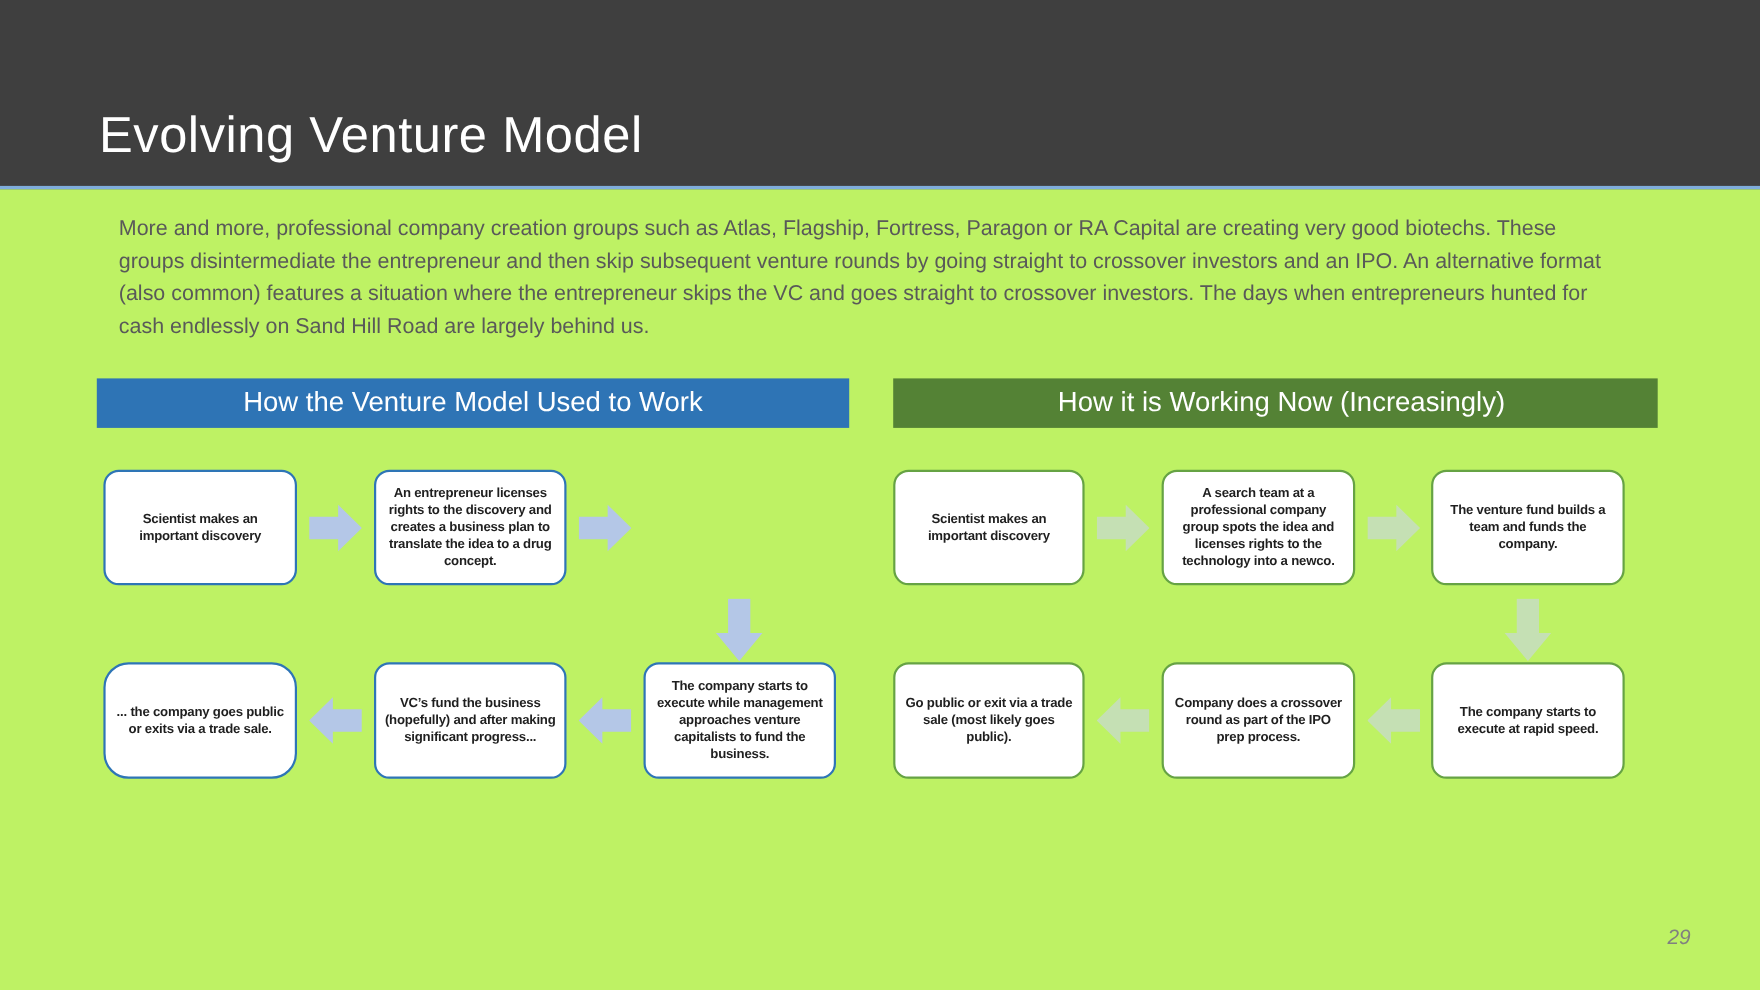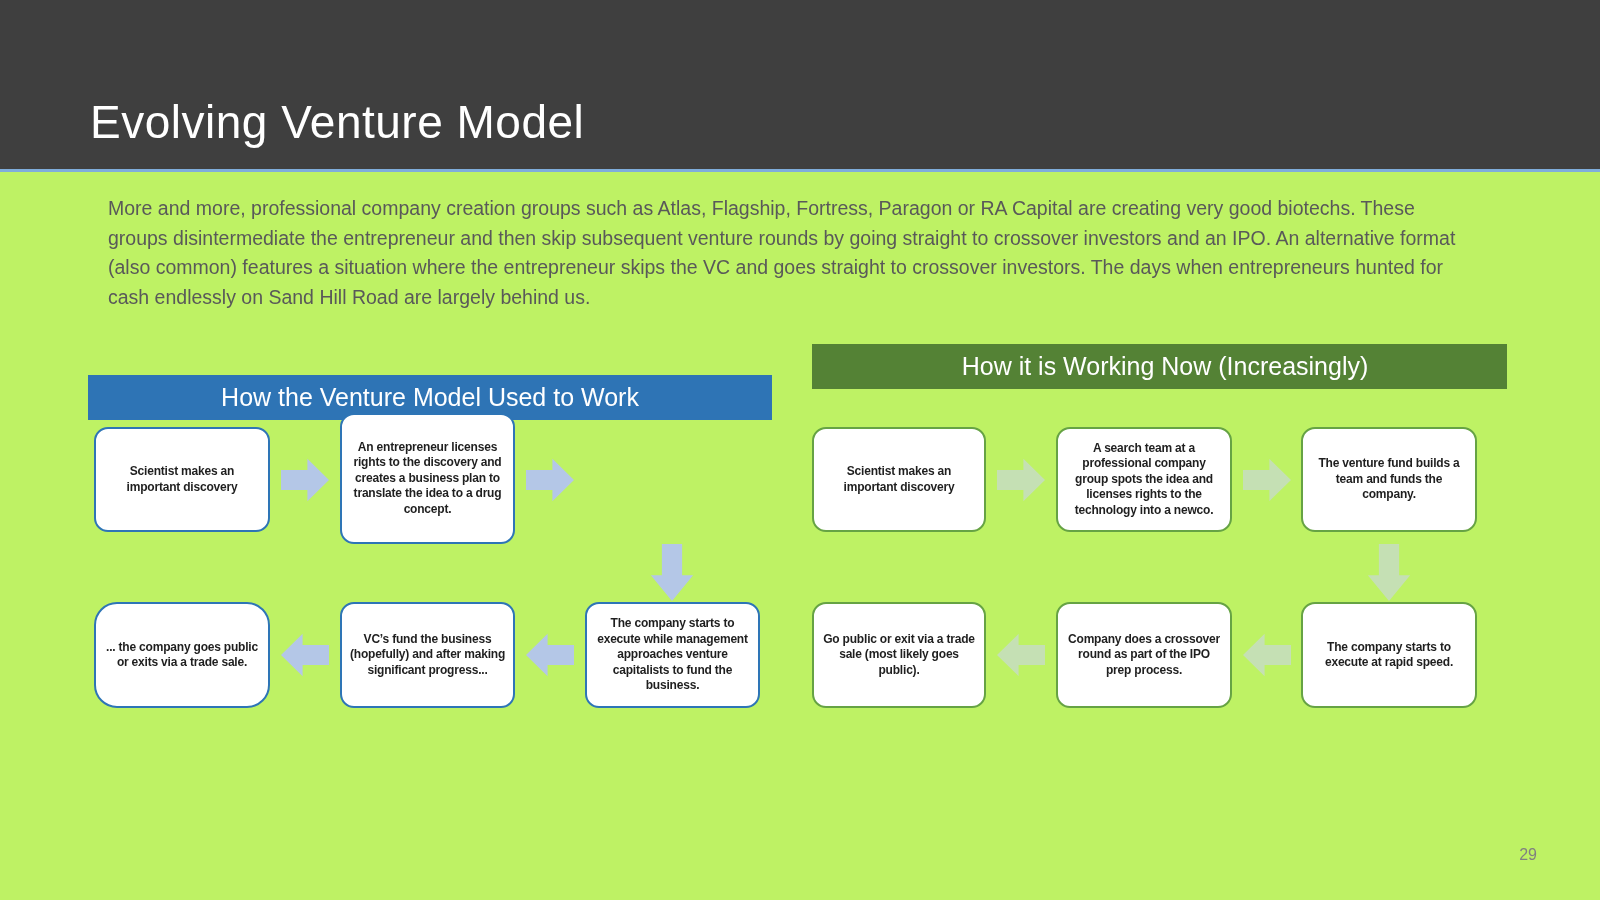--- a/index.html
+++ b/index.html
@@ -11,42 +11,42 @@
             background:#3F3F3F; border-bottom:3px solid #7FADDB; }
   .title { position:absolute; left:90px; bottom:20px; color:#ffffff;
            font-size:46px; font-weight:300; letter-spacing:0.5px; }
 
   .intro { position:absolute; left:95px; top:194px; width:1352px;
            font-size:19.5px; line-height:29.5px; color:#595959;margin-left:13px; }
 
   .banner { position:absolute; top:344px; height:45px; color:#ffffff;
             font-size:25px; font-weight:400; display:flex; align-items:center;
             justify-content:center; }
-  .banner.blue  { left:88px;  width:684px; background:#2E74B5;margin-top:31px; }
+  .banner.blue  { left:88px;  width:684px; background:#2E74B5; }
   .banner.green { left:812px; width:695px; background:#548235;padding-left:11px; }
 
   .fbox { position:absolute; background:#ffffff; border-radius:14px;
           display:flex; align-items:center; justify-content:center;
           text-align:center; font-weight:bold; font-size:12px;
           line-height:15.5px; color:#1f1f1f; padding:5px 7px;
           letter-spacing:-0.2px; }
   .fbox.blue  { border:2.5px solid #2E75B6; }
   .fbox.green { border:2.5px solid #66A344; }
 
   .arrow { position:absolute; }
   .arrow.blue  { background:#B4C7E7; }
   .arrow.green { background:#C5E0B4; }
   .arrow.right { clip-path: polygon(0 28%, 55% 28%, 55% 4%, 100% 50%, 55% 96%, 55% 72%, 0 72%); }
   .arrow.left  { clip-path: polygon(100% 28%, 45% 28%, 45% 4%, 0 50%, 45% 96%, 45% 72%, 100% 72%); }
   .arrow.down  { clip-path: polygon(28% 0, 72% 0, 72% 55%, 96% 55%, 50% 100%, 4% 55%, 28% 55%); }
 
   
   .ob1 { left:94px;  top:427px; width:176px; height:105px; }
   .oa1 { left:281px; top:457px; width:48px;  height:46px; }
-  .ob2 { left:340px; top:413px; width:175px; height:131px; }
+  .ob2 { left:340px; top:427px; width:175px; height:105px; }
   .oa2 { left:526px; top:457px; width:48px;  height:46px; }
   .ob3 { left:585px; top:427px; width:175px; height:105px; }
   .oad { left:649px; top:544px; width:46px;  height:57px; }
   .ob4 { left:585px; top:602px; width:175px; height:106px; }
   .oa3 { left:526px; top:632px; width:48px;  height:46px; }
   .ob5 { left:340px; top:602px; width:175px; height:106px; }
   .oa4 { left:281px; top:632px; width:48px;  height:46px; }
   .ob6 { left:94px;  top:602px; width:176px; height:106px;border-radius:23px; }
 
   
@@ -55,21 +55,21 @@
   .nb2 { left:1056px; top:427px; width:176px; height:105px; }
   .na2 { left:1243px; top:457px; width:48px;  height:46px; }
   .nb3 { left:1301px; top:427px; width:176px; height:105px; }
   .nad { left:1366px; top:544px; width:46px;  height:57px; }
   .nb4 { left:1301px; top:602px; width:176px; height:106px; }
   .na3 { left:1243px; top:632px; width:48px;  height:46px; }
   .nb5 { left:1056px; top:602px; width:176px; height:106px; }
   .na4 { left:997px;  top:632px; width:48px;  height:46px; }
   .nb6 { left:812px;  top:602px; width:174px; height:106px; }
 
-  .pagenum { position:absolute; right:63px; bottom:36px; color:#808080; font-size:16px; }
+  .pagenum { position:absolute; right:63px; bottom:36px; color:#808080; font-size:19px;font-style:italic; }
 </style>
 </head>
 <body>
 
 <div class="slide">
 
   <div class="header">
     <div class="title">Evolving Venture Model</div>
   </div>
 

